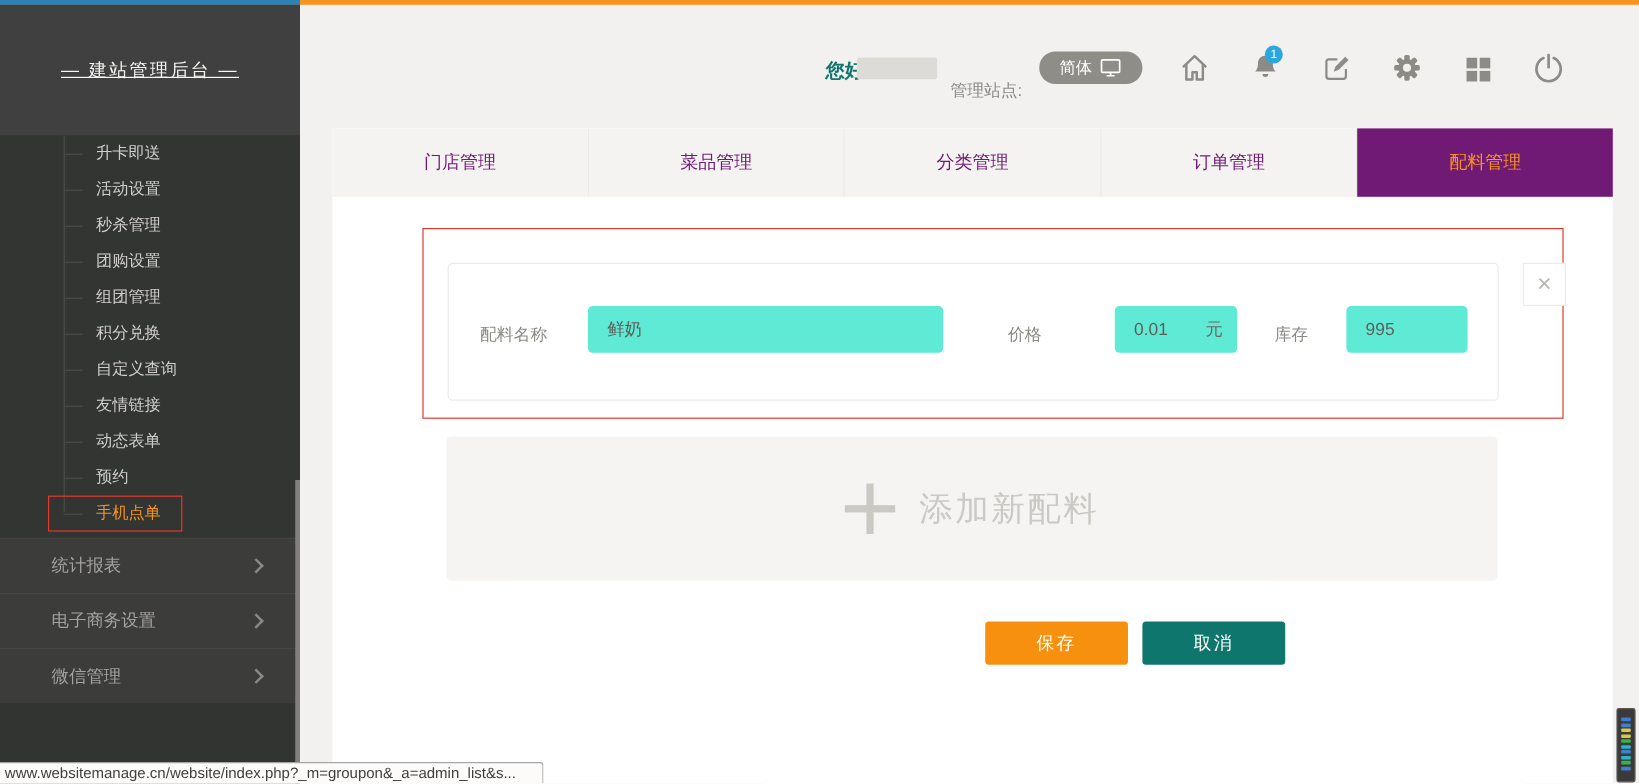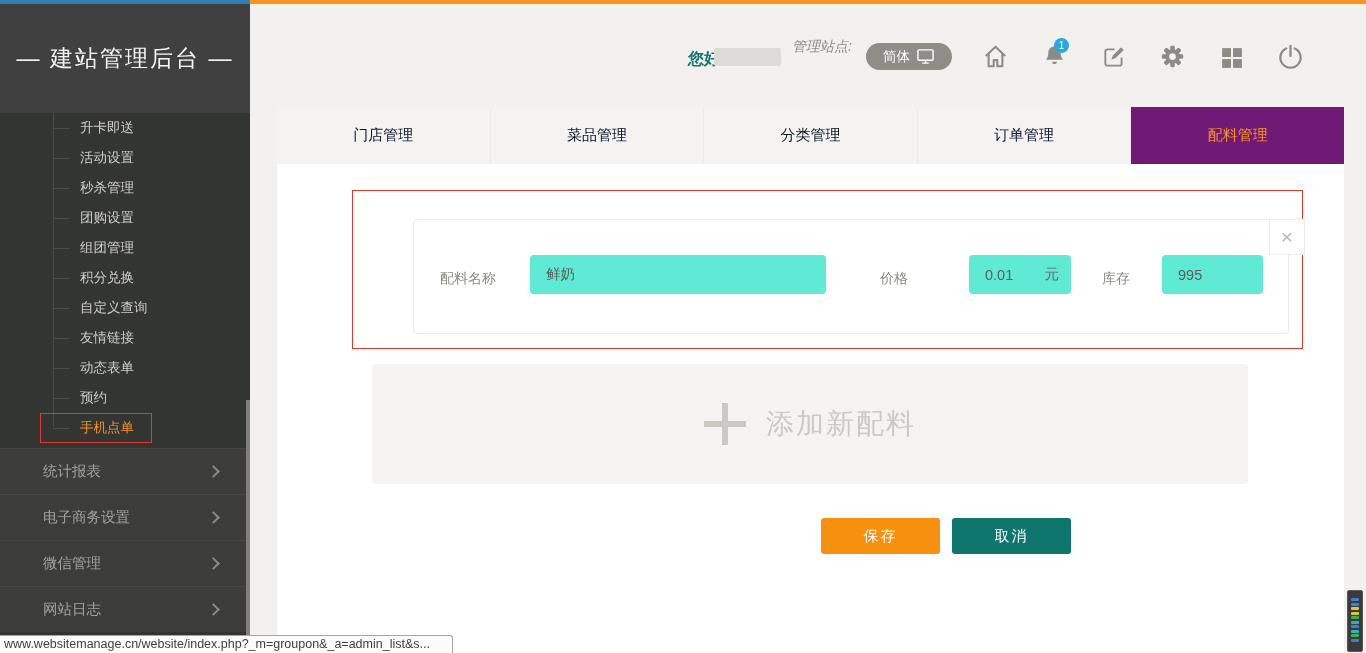--- a/index.html
+++ b/index.html
@@ -6,70 +6,70 @@
   html,body { width:1366px; height:653px; }
   body { font-family:"Liberation Sans","DejaVu Sans",sans-serif; overflow:hidden; }
   .screen { position:relative; width:1366px; height:653px; background:#f2f1ef; overflow:hidden; }
 
   
   .strip-blue  { position:absolute; left:0; top:0; width:250px; height:4px; background:#2d82b5; }
   .strip-orange{ position:absolute; left:250px; top:0; width:1116px; height:4px; background:#f7931e; }
 
   
   .sidebar { position:absolute; left:0; top:4px; width:250px; height:649px; background:#323432; }
-  .logo { height:109px; background:#404040; color:#f5f5f3; font-size:23px; letter-spacing:2px;
-          display:flex; align-items:center; justify-content:center; }
+  .logo { height:109px; background:#404040; color:#f5f5f3; font-size:15px; letter-spacing:2px;
+          display:flex; align-items:center; justify-content:center;text-decoration:underline; }
   .submenu { position:relative; height:335px; background:#333533; }
   .submenu .vline { position:absolute; left:53px; top:0; width:1px; height:314px; background:#4c4c4a; }
   .submenu ul { list-style:none; }
   .submenu li { position:relative; height:30px; line-height:30px; padding-left:80px;
                 font-size:13.5px; color:#cfcecb; cursor:pointer; }
   .submenu li::before { content:""; position:absolute; left:53px; top:50%; width:16px; height:1px; background:#4c4c4a; }
   .submenu li.active { color:#f7931e; }
   .submenu li.active::after { content:""; position:absolute; left:40px; top:0; width:110px; height:28px; border:1px solid #e03a2f; }
   .sections { list-style:none; }
   .section { height:46px; background:#3c3c3a; border-top:1px solid #464644; color:#a3a29e;
              font-size:14.5px; display:flex; align-items:center; padding:0 32px 0 43px; cursor:pointer; }
   .section .sec-label { flex:1; }
   .chev { width:9px; height:9px; border-top:2px solid #8b8a86; border-right:2px solid #8b8a86;
           transform:rotate(45deg); }
   .side-scroll { position:absolute; right:0; top:396px; width:4px; height:253px; background:#807f7b; }
 
   
   .header { position:absolute; left:0; top:4px; width:1366px; height:103px; }
   .greet { position:absolute; left:688px; top:45px; font-size:16px; color:#0f766e;font-weight:bold; }
   .redacted { position:absolute; left:714px; top:44px; width:67px; height:18px; background:#dcdbd7; border-radius:2px; }
-  .sitelabel { position:absolute; left:792px; top:34px; font-size:14px; color:#8a8a85;font-style:italic; }
+  .sitelabel { position:absolute; left:792px; top:63px; font-size:14px; color:#8a8a85; }
   .pill { position:absolute; left:866px; top:39px; width:86px; height:27px; background:#8e8d88;
           border-radius:14px; display:flex; align-items:center; justify-content:center; gap:6px;
           color:#fff; font-size:13.5px; cursor:pointer; }
   .pill svg { width:19px; height:17px; }
   .hicon { position:absolute; width:27px; height:27px; cursor:pointer; }
   .hicon svg { width:100%; height:100%; }
   .ic-home  { left:981px;  top:38px; width:29px; height:29px; }
   .ic-bell  { left:1041px; top:39px; }
   .ic-edit  { left:1101px; top:40px; width:26px; height:26px; }
   .ic-gear  { left:1159px; top:39px; }
   .ic-grid  { left:1219px; top:41px; width:25px; height:25px; }
   .ic-power { left:1277px; top:39px; }
   .badge { position:absolute; left:13px; top:-5px; min-width:15px; height:15px; border-radius:50%;
            background:#2aa7dc; color:#fff; font-size:10px; line-height:15px; text-align:center; }
 
   
   .panel { position:absolute; left:277px; top:107px; width:1067px; height:546px; background:#fff; }
   .tabbar { display:flex; height:57px; }
   .tab { flex:1; background:#f4f3f1; border-right:1px solid #eceae7; display:flex; align-items:center;
-         justify-content:center; font-size:15px; color:#0f172a; cursor:pointer; }
+         justify-content:center; font-size:15px; color:#701a75; cursor:pointer; }
   .tab:last-child { border-right:none; }
   .tab.active { background:#701a75; color:#f7931e; }
 
   
   .red-region { position:absolute; left:75px; top:83px; width:951px; height:159px; border:1px solid #e03a2f; }
   .card { position:absolute; left:20px; top:28px; width:876px; height:115px; background:#fff;
-          border:1px solid #ecebe8; border-radius:4px;margin-left:40px; }
+          border:1px solid #ecebe8; border-radius:4px; }
   .flabel { position:absolute; top:50px; font-size:14px; color:#8a8a85; }
   .lb-name  { left:26px; }
   .lb-price { left:466px; }
   .lb-stock { left:688px; }
   .input { position:absolute; top:35px; height:39px; background:#5eead4; border-radius:4px;
            font-size:14.5px; color:#5f5e5a; display:flex; align-items:center; cursor:text; }
   .in-name  { left:116px; width:296px; padding-left:16px; }
   .in-price { left:555px; width:102px; padding:0 12px 0 16px; justify-content:space-between; }
   .in-stock { left:748px; width:101px; padding-left:16px; }
   .unit { color:#6b6a66; }
@@ -135,24 +135,20 @@
         <span class="chev"></span>
       </li>
         <li class="section">
         <span class="sec-label">电子商务设置</span>
         <span class="chev"></span>
       </li>
         <li class="section">
         <span class="sec-label">微信管理</span>
         <span class="chev"></span>
       </li>
-        <li class="section">
-        <span class="sec-label">网站日志</span>
-        <span class="chev"></span>
-      </li>
       </ul>
     <div class="side-scroll"></div>
   </aside>
 
   <div class="header">
     <span class="greet">您好</span>
     <span class="redacted"></span>
     <span class="sitelabel">管理站点:</span>
     <div class="pill">
       <span>简体</span>

